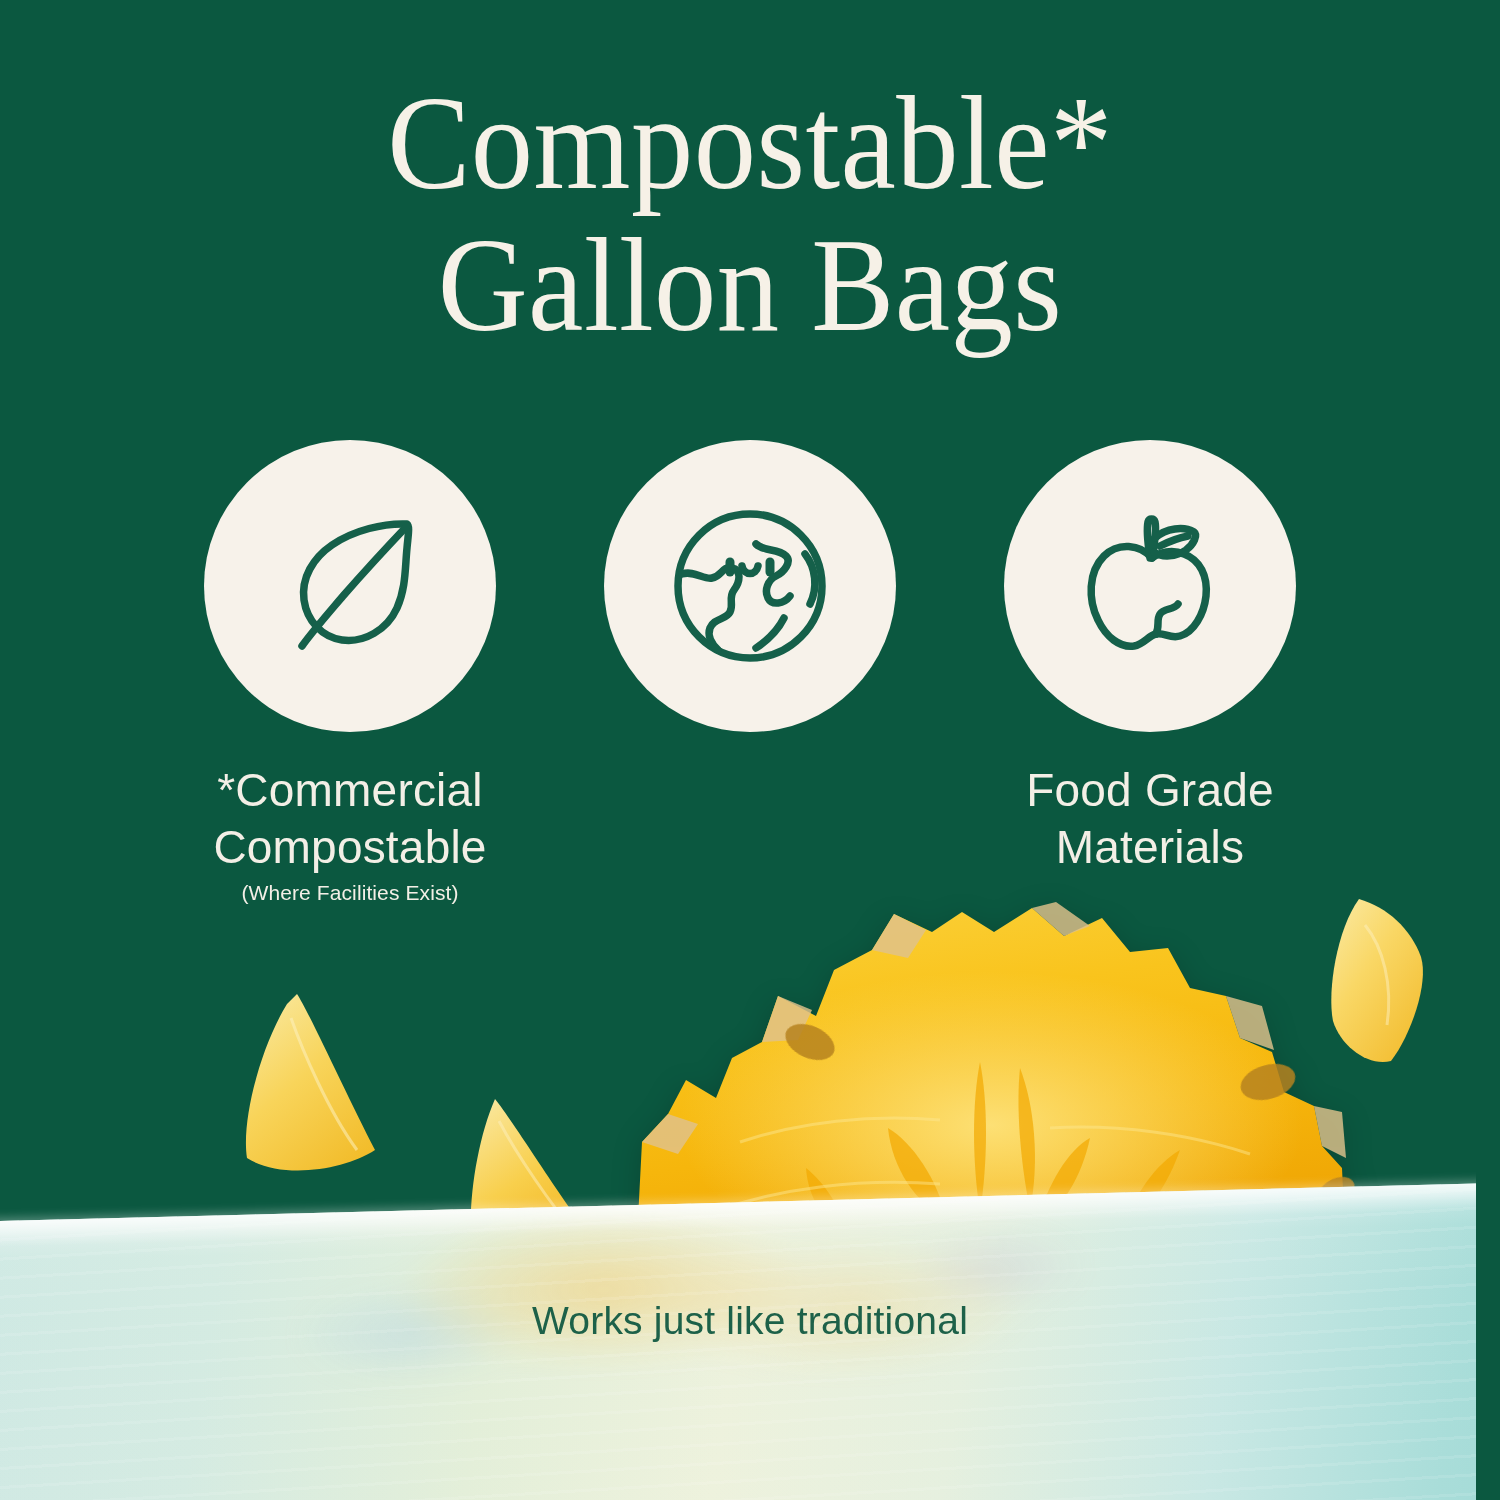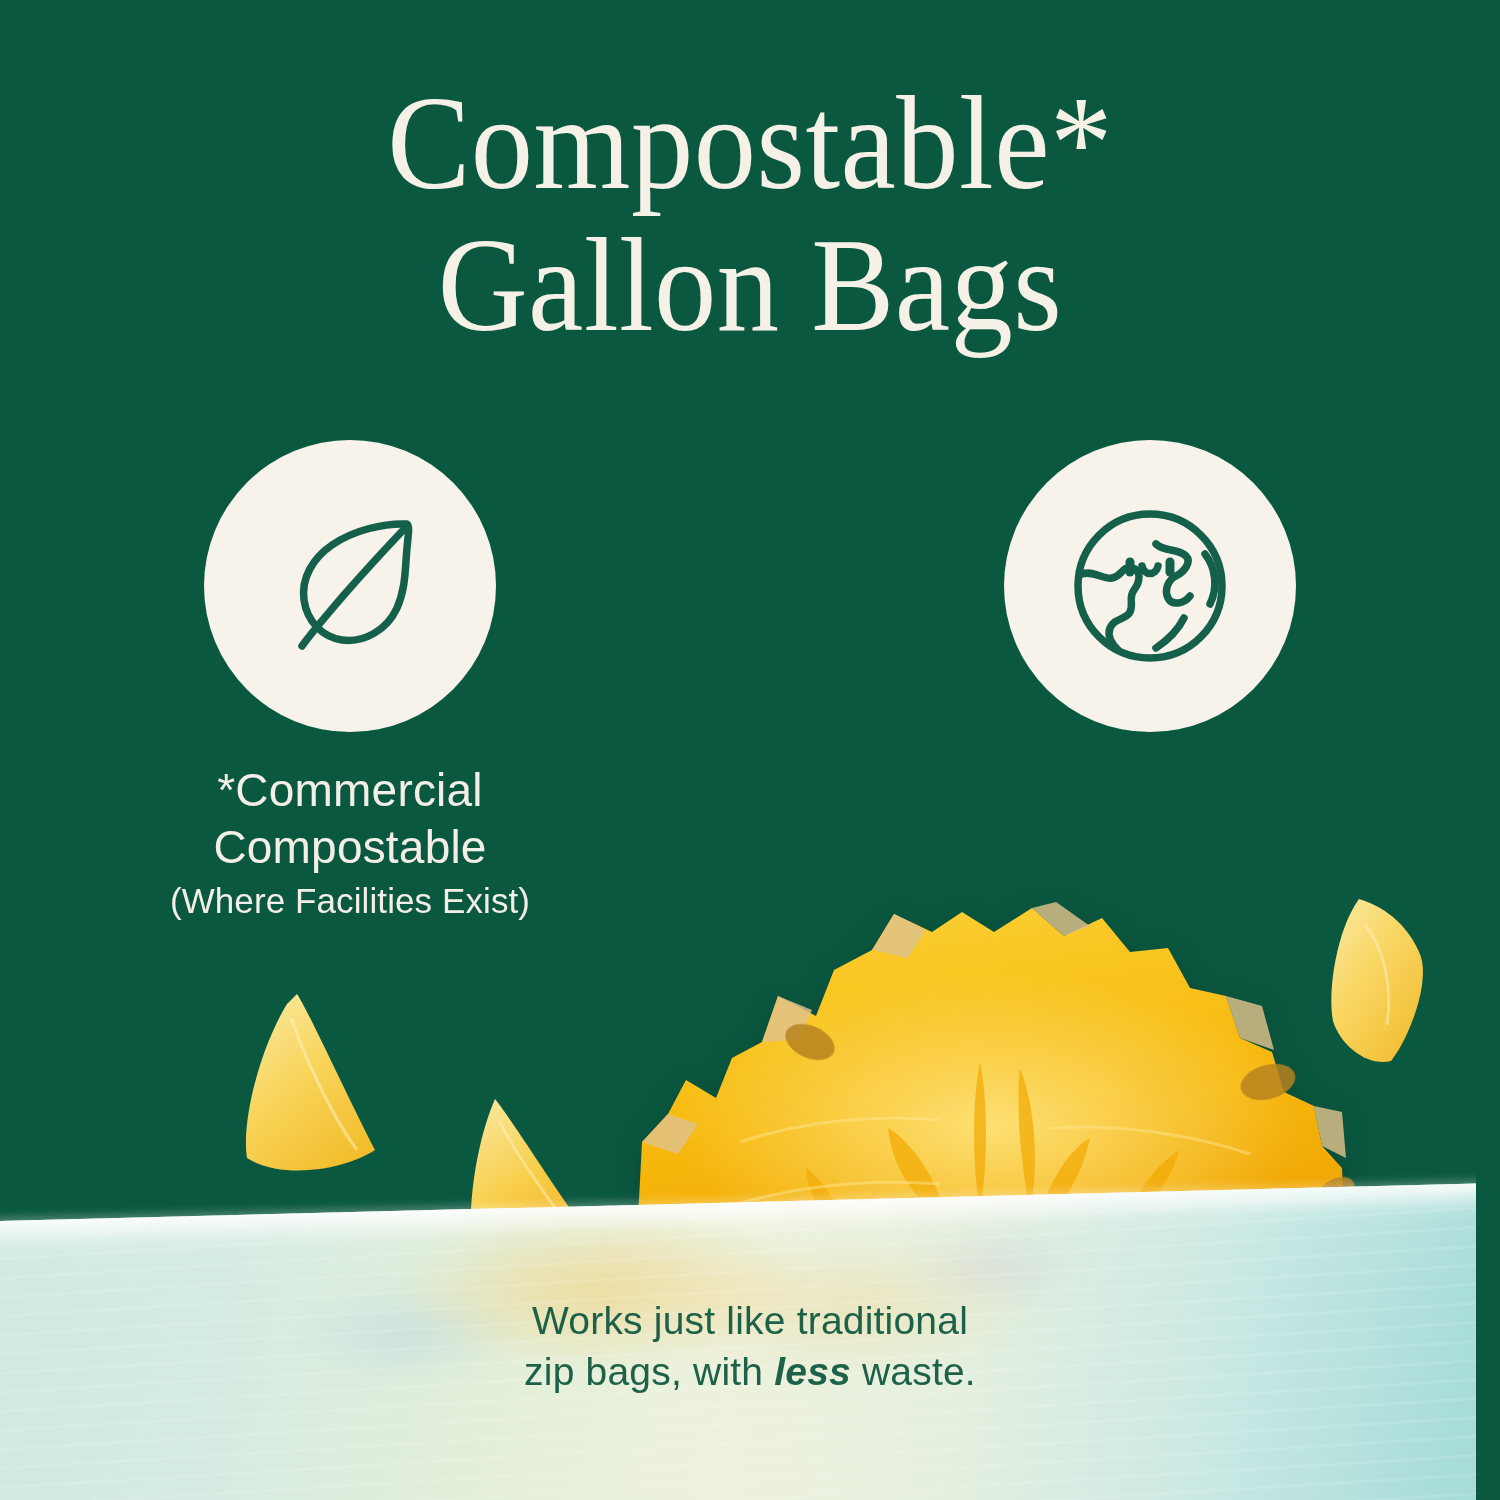--- a/index.html
+++ b/index.html
@@ -69,21 +69,21 @@
     font-size: 46px;
     line-height: 1.24;
     text-align: center;
     font-weight: 400;
     letter-spacing: 0.2px;
     white-space: pre-line;
   }
   .feat-sub {
     margin-top: 4px;
     color: #f3efe6;
-    font-size: 35px;
+    font-size: 21px;
     line-height: 1.2;
     text-align: center;
     letter-spacing: 0.1px;
   }
 
   
   .photo {
     position: absolute;
     left: 0;
     top: 870px;
@@ -231,20 +231,44 @@
             <path d="M96 48 C104 56 118 52 126 60 C132 66 124 76 116 80
                      C108 84 104 94 108 102 C112 110 124 108 130 100"></path>
             <path d="M124 122 C118 134 108 144 96 152"></path>
             <path d="M145 58 C156 72 158 92 150 108"></path>
           </svg>
         </span>
       </div>
       <div class="feat-sub"></div>
     </div>
 
+    <div class="feature">
+      <div class="circle">
+        <span>
+          <svg width="180" height="180" viewBox="0 0 180 180" fill="none" stroke="#15604a" stroke-width="7.5" stroke-linecap="round" stroke-linejoin="round">
+            <path d="M92 62 C80 48 58 46 44 60 C28 76 28 104 38 124
+                     C46 141 60 152 74 150 C84 148 88 140 96 138
+                     C104 136 110 143 120 140 C134 136 144 118 146 100
+                     C148 80 140 64 124 58 C112 53 100 56 92 62 Z"></path>
+
+            <path d="M96 138 C100 130 96 124 100 118 C104 112 114 114 118 108"></path>
+
+            <path d="M90 62 C88 48 86 36 88 26 C89 22 94 22 95 26
+                     C97 36 94 50 92 62"></path>
+
+            <path d="M95 42 C106 32 124 30 134 36 C138 39 134 48 126 54
+                     C116 61 102 62 94 56"></path>
+            <path d="M100 50 C108 46 118 42 128 40"></path>
+          </svg>
+        </span>
+      </div>
+      <div class="feat-label">Food Grade
+Materials</div>
+      <div class="feat-sub"></div>
+    </div>
 
   </div>
 
   <div class="photo">
 
     <span class="pineapple">
       <svg width="740" height="370" viewBox="0 0 740 370">
         <defs>
           <linearGradient id="pg" x1="0" y1="0" x2="0.3" y2="1">
             <stop offset="0%" stop-color="#fbd23d"></stop>
@@ -350,16 +374,15 @@
       <path d="M40 30 C58 52 68 90 62 130" stroke="#fdf0bd" stroke-width="3" fill="none" opacity="0.5"></path>
     </svg>
   </span>
 
   <div class="bag">
     <div class="bag-sheen"></div>
   </div>
 
   <div class="tagline">
     <span class="t1">Works just like traditional</span>
-    <span class="t2"><span>zip bags, with </span><em>less</em><span> waste.</span></span>
   </div>
 
 </div>
 
 </body></html>

